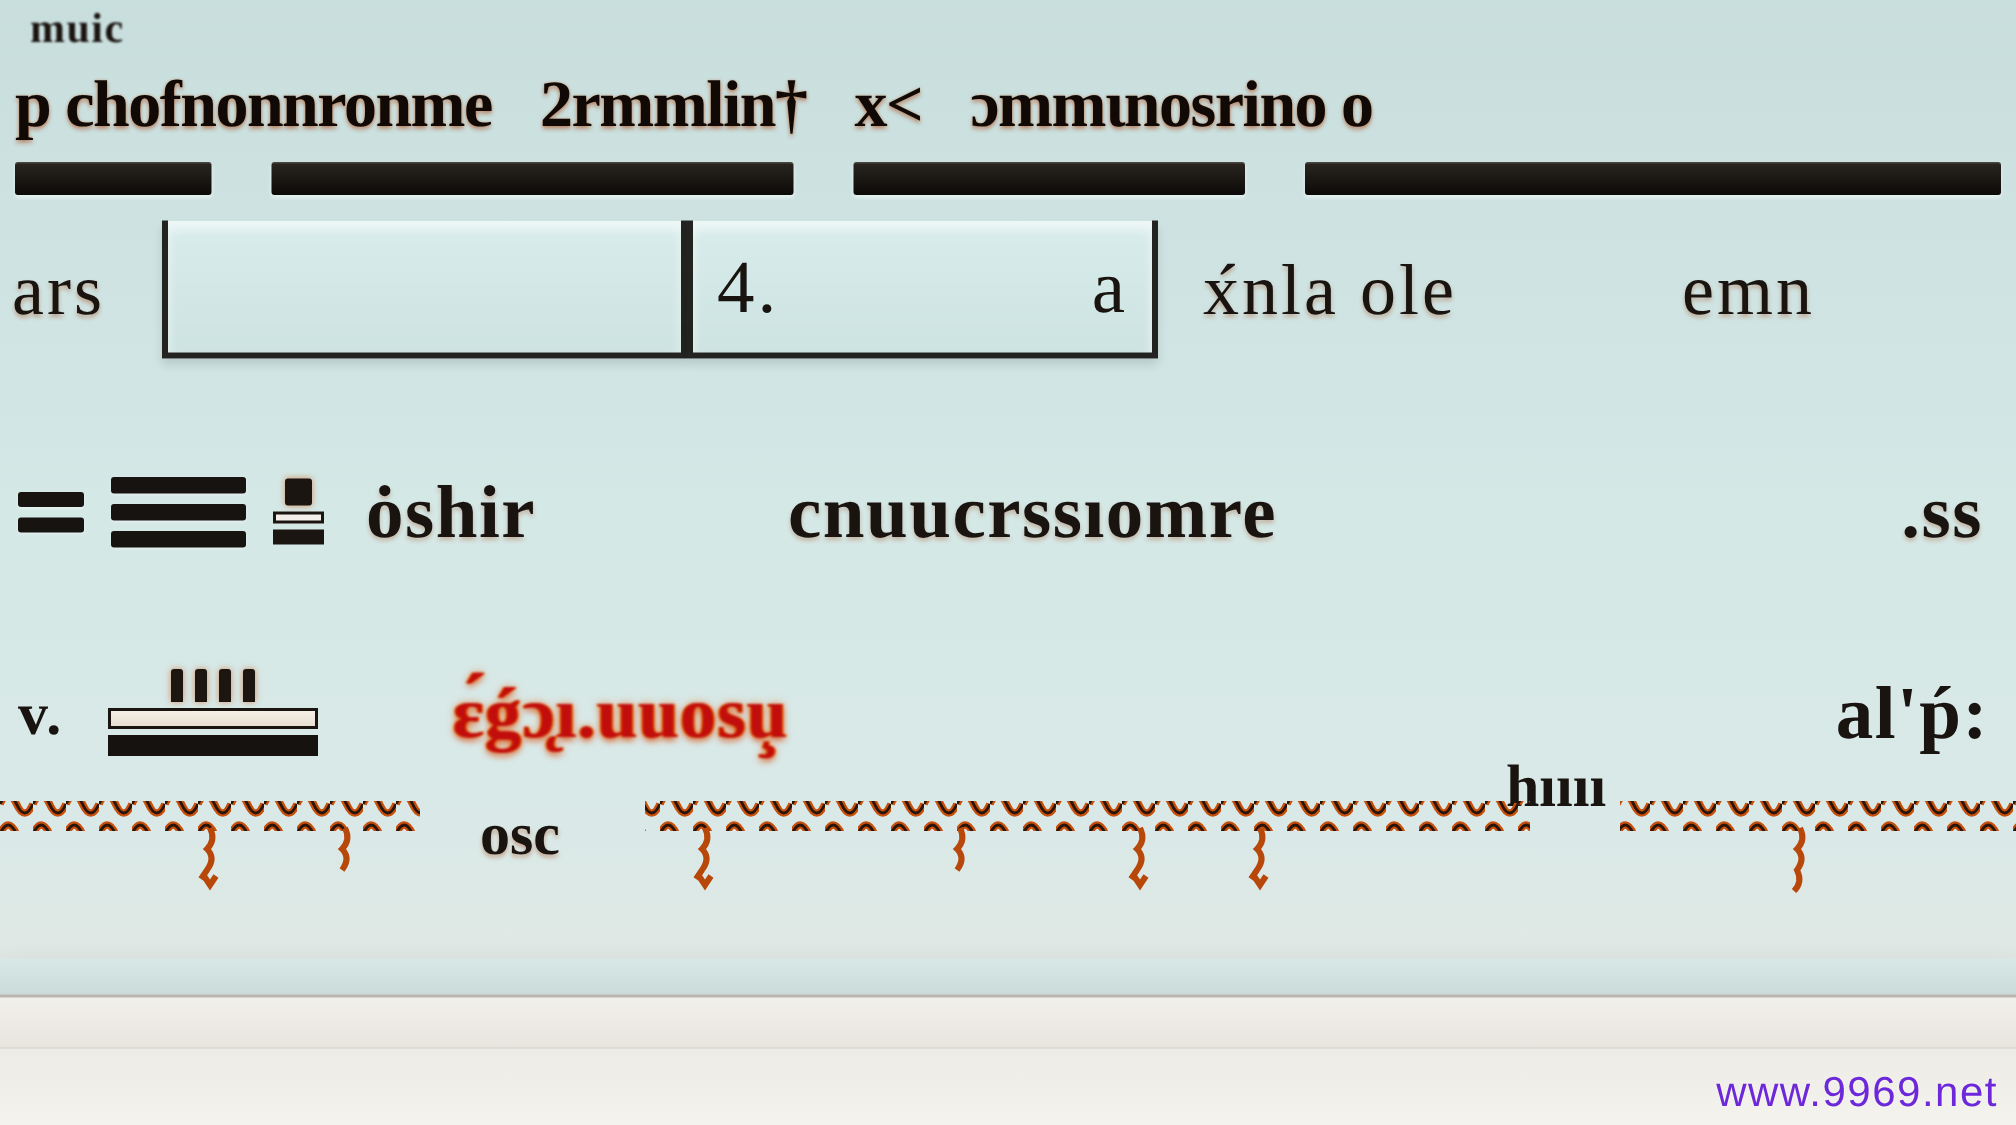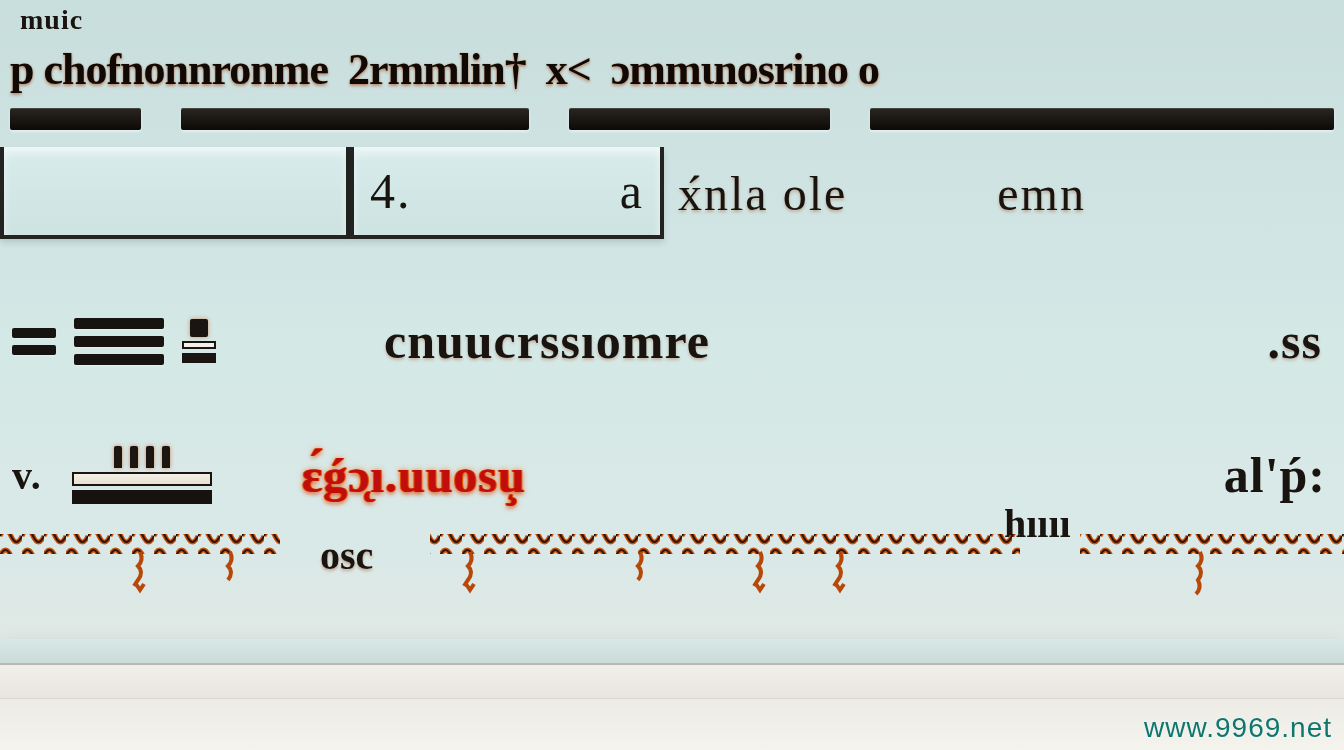--- a/index.html
+++ b/index.html
@@ -27,21 +27,21 @@
   }
   .row-top span { transform: translateY(6px); filter: blur(0.6px); font-family: Liberation Serif, serif; }
 
   
   .row-labels {
     position: absolute;
     top: 30px; left: 0; right: 0;
     height: 78px;
     display: flex;
     align-items: center;
-    gap: 20px;
+    gap: 32px;
     padding: 0 10px;
     font-size: 44px;
     font-weight: 600;
     letter-spacing: -1px;
     text-shadow: 0 2px 3px rgba(160,60,10,0.45), 0 0 2px rgba(200,90,20,0.4);
   }
   .row-labels .lbl { white-space: nowrap; filter: contrast(1.1) blur(0.3px); }
 
   
   .tab-strip {
@@ -90,21 +90,21 @@
     padding: 0 16px;
     font-size: 50px;
     filter: blur(0.3px);
   }
   .cell-box.a { width: 350px; }
   .cell-box.b { width: 314px; gap: 130px; justify-content: space-between; }
   .cell-right {
     flex: 1;
     display: flex;
     gap: 150px;
-    padding-left: 14px;
+    padding-left: 30px;
     font-size: 48px;
     text-shadow: 0 2px 3px rgba(160,60,10,0.35);
     filter: blur(0.3px);
   }
 
   
   .row-icons {
     position: absolute;
     top: 296px; left: 0; right: 0;
     height: 90px;
@@ -199,21 +199,21 @@
     background: linear-gradient(#d8e8e6, #cadbd9);
     border-bottom: 2px solid #b9b7b0;
   }
 
   .watermark {
     position: absolute;
     right: 12px; bottom: 6px;
     font-family: Arial, sans-serif;
     font-size: 28px;
     letter-spacing: 1px;
-    color: #0f766e;
+    color: #6d28d9;
     text-shadow: 0 0 2px rgba(255,255,255,0.6);
     text-align: center;
   }
 </style>
 </head>
 <body>
 
 <div class="row-top">
   <span>muic</span>
 </div>
@@ -226,20 +226,21 @@
 </div>
 
 <div class="tab-strip">
   <div class="bar"></div>
   <div class="bar"></div>
   <div class="bar"></div>
   <div class="bar"></div>
 </div>
 
 <div class="cells-row">
+  <div class="cell-left">ars</div>
   <div class="cell-box a"></div>
   <div class="cell-box b">
     <span>4.</span>
     <span>a</span>
   </div>
   <div class="cell-right">
     <span>x́nla ole</span>
     <span>emn</span>
   </div>
 </div>
@@ -254,20 +255,21 @@
         <i></i>
         <i></i>
         <i></i>
       </span>
     <span class="badge-icon">
       <span class="dot"></span>
         <span class="stripe"></span>
         <span class="stripe2"></span>
     </span>
   </span>
+  <span class="txt">ȯshir</span>
   <span class="txt txt2">cnuucrssıomre</span>
   <span class="txt txt3">.ss</span>
 </div>
 
 <div class="row-orange-text">
   <span class="v">v.</span>
   <span class="gauge">
     <span class="pins">
         <i></i>
         <i></i>

